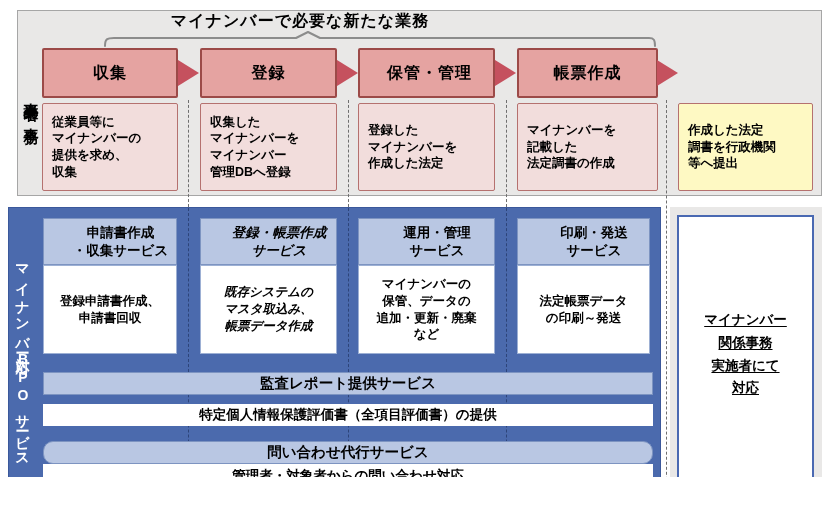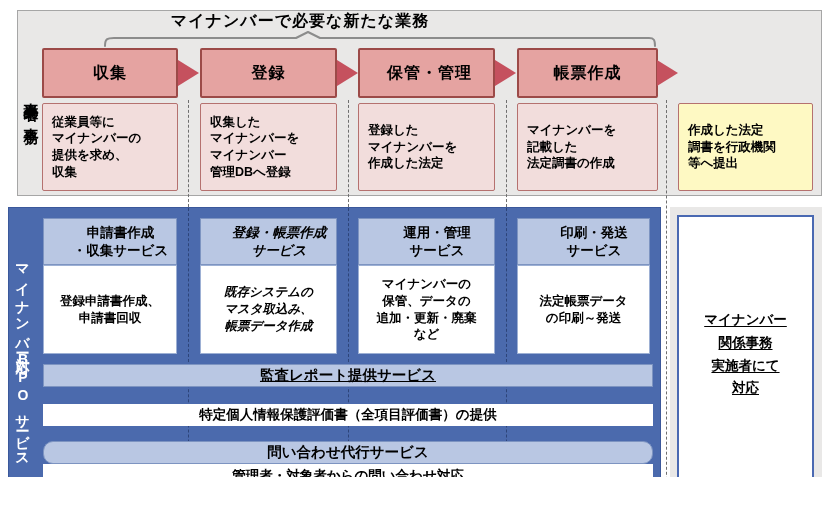--- a/index.html
+++ b/index.html
@@ -67,21 +67,21 @@
   .svc-head { top: 218px; height: 47px; background: #b9c7e3; border: 1px solid #7d94c1;
     display: flex; align-items: center; justify-content: center; text-align: center;
     font-size: 13.5px; line-height: 1.3; white-space: pre-line; padding-left: 21px; }
   .svc-body { top: 265px; height: 89px; background: #ffffff; border: 1px solid #9db0d4;
     display: flex; align-items: center; justify-content: center; text-align: center;
     font-size: 12.5px; line-height: 1.35; white-space: pre-line; }
 
   .bar { left: 43px; width: 610px; display: flex; align-items: center; justify-content: center; }
   .bar-head { height: 23px; background: #b9c7e3; border: 1px solid #7d94c1; font-size: 14.5px; }
   .bar-body { height: 22px; background: #ffffff; font-size: 13.5px; }
-  .bh1 { top: 364px; text-decoration: underline; } .bb1 { top: 404px; }
+  .bh1 { top: 372px; } .bb1 { top: 404px; }
   .bh2 { top: 441px; border-radius: 10px; } .bb2 { top: 464px; height: 24px; }
 
   
   .right-backdrop { left: 670px; top: 207px; width: 152px; height: 302px; background: #e9e8e7; }
   .right-box { left: 677px; top: 215px; width: 137px; height: 279px;
     background: #ffffff; border: 2px solid #4a69b2;
     display: flex; flex-direction: column; align-items: center; justify-content: center;
     gap: 20px; text-align: center; font-size: 13.5px; line-height: 1.7; white-space: pre-line; }
   .right-box .u { text-decoration: underline; text-underline-offset: 2px; }
 </style>

